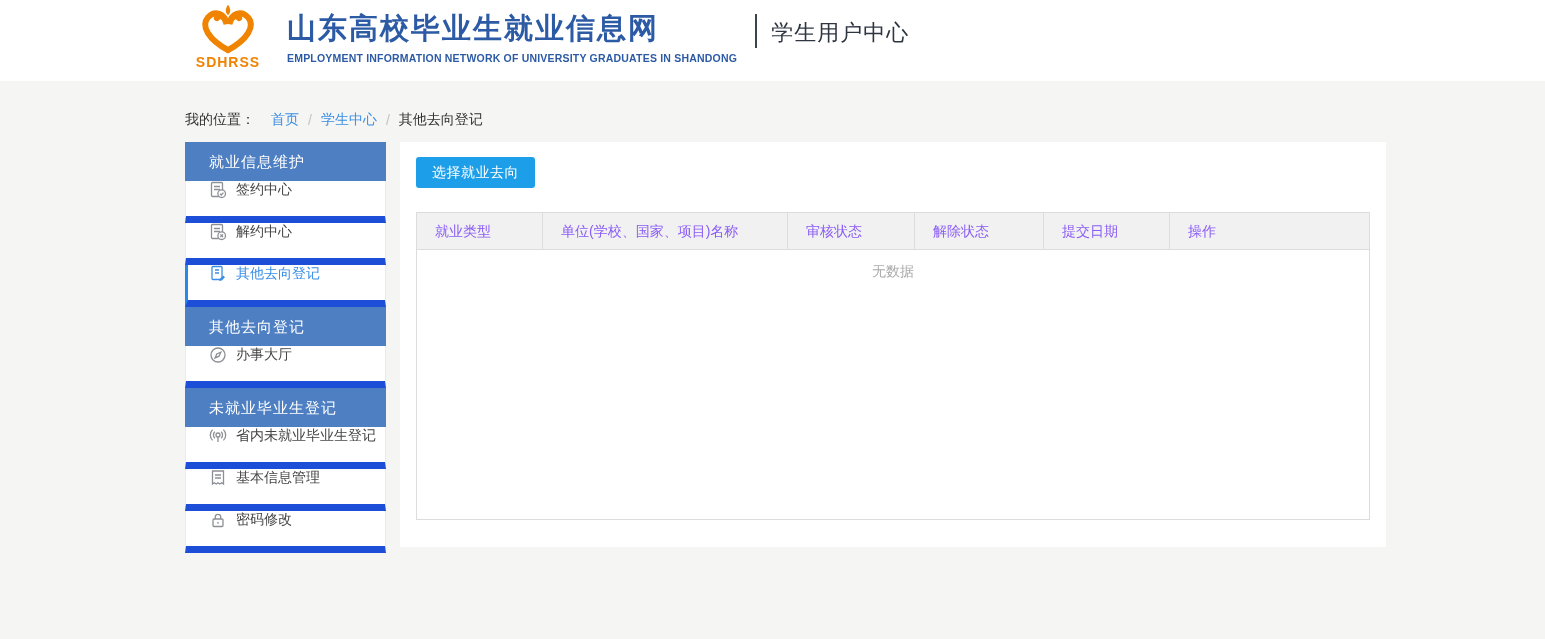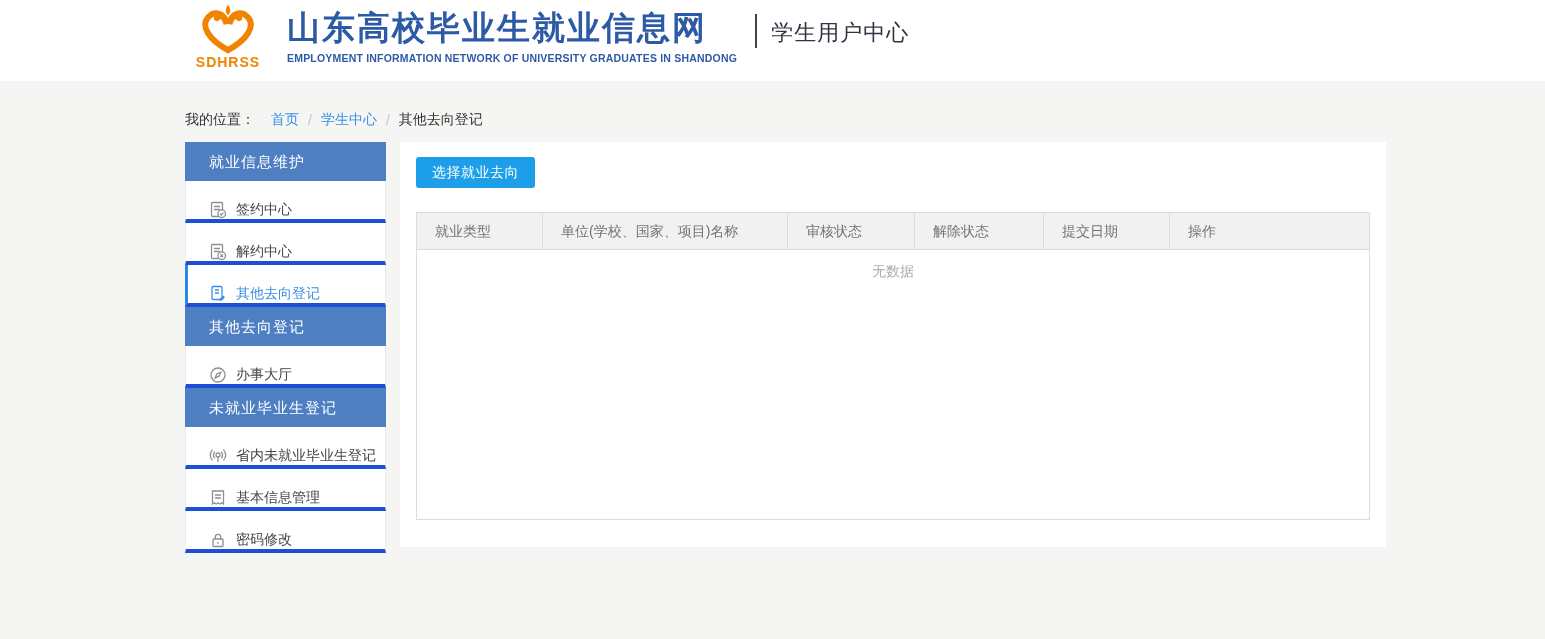--- a/index.html
+++ b/index.html
@@ -31,21 +31,21 @@
   .logo-block svg { display: block; margin: 0 auto; }
   .logo-text {
     font-size: 14px;
     font-weight: 800;
     color: #f08300;
     letter-spacing: 1px;
     line-height: 12px;
   }
   .title-block { margin-left: 16px; padding-top: 6px; }
   .site-title {
-    font-size: 33px;
+    font-size: 29px;
     font-weight: bold;
     color: #2c5aa5;
     letter-spacing: 2px;
     line-height: 36px;
     white-space: nowrap;
   }
   .site-subtitle {
     font-size: 10.5px;
     font-weight: bold;
     color: #2c5aa5;
@@ -101,25 +101,25 @@
     background: #4e7fc3;
     color: #ffffff;
     font-size: 15px;
     padding-left: 24px;
     letter-spacing: 1px;
   }
   .side-item {
     height: 42px;
     background: #ffffff;
     display: flex;
-    align-items: flex-end;
+    align-items: flex-start;
     padding-left: 23px;
     font-size: 14px;
     color: #454545;
-    border-bottom: 4px solid #1d4ed8;
+    border-bottom: 7px solid #1d4ed8;
     border-left: 1px solid #ebebeb;
     border-right: 1px solid #ebebeb;
     cursor: pointer;
     white-space: nowrap;
   }
   .side-item .icon {
     width: 18px;
     height: 18px;
     margin-right: 9px;
     color: #8c8f94;
@@ -161,21 +161,21 @@
     width: 954px;
   }
   .thead-row {
     display: flex;
     background: #f1f1f1;
     height: 37px;
     border-bottom: 1px solid #dcdcdc;
   }
   .th-cell {
     font-size: 14px;
-    color: #737373;
+    color: #8b5cf6;
     line-height: 36px;
     padding-left: 18px;
     border-left: 1px solid #dcdcdc;
     overflow: hidden;
     white-space: nowrap;
   }
   .th-cell:first-child { border-left: none; }
   .c0 { width: 125px; }
   .c1 { width: 245px; }
   .c2 { width: 127px; }

